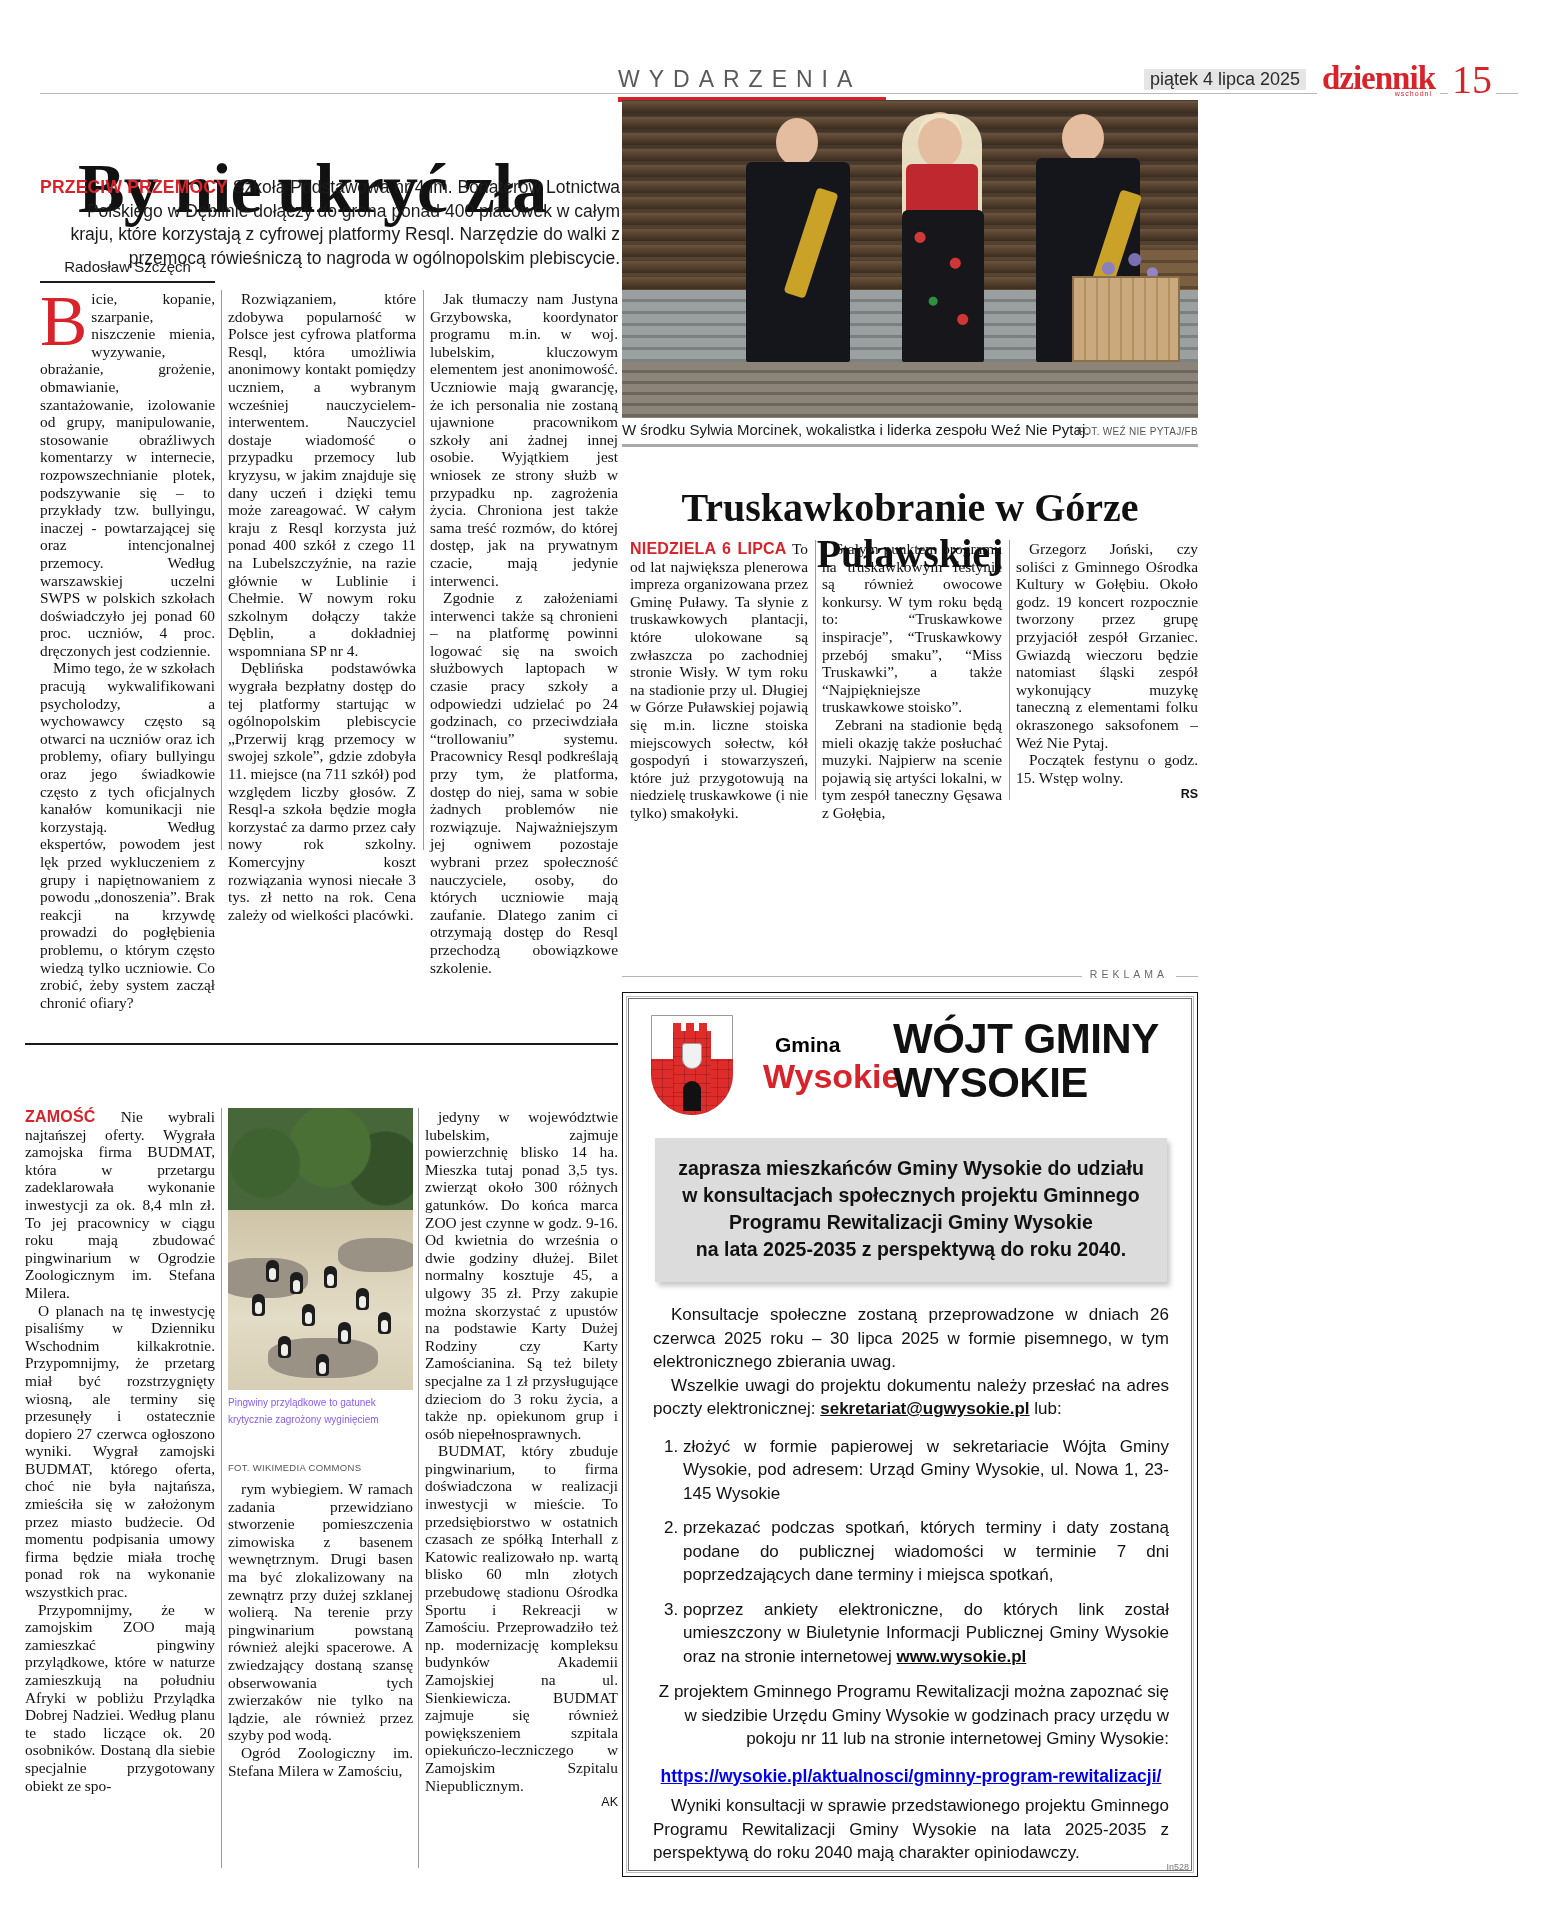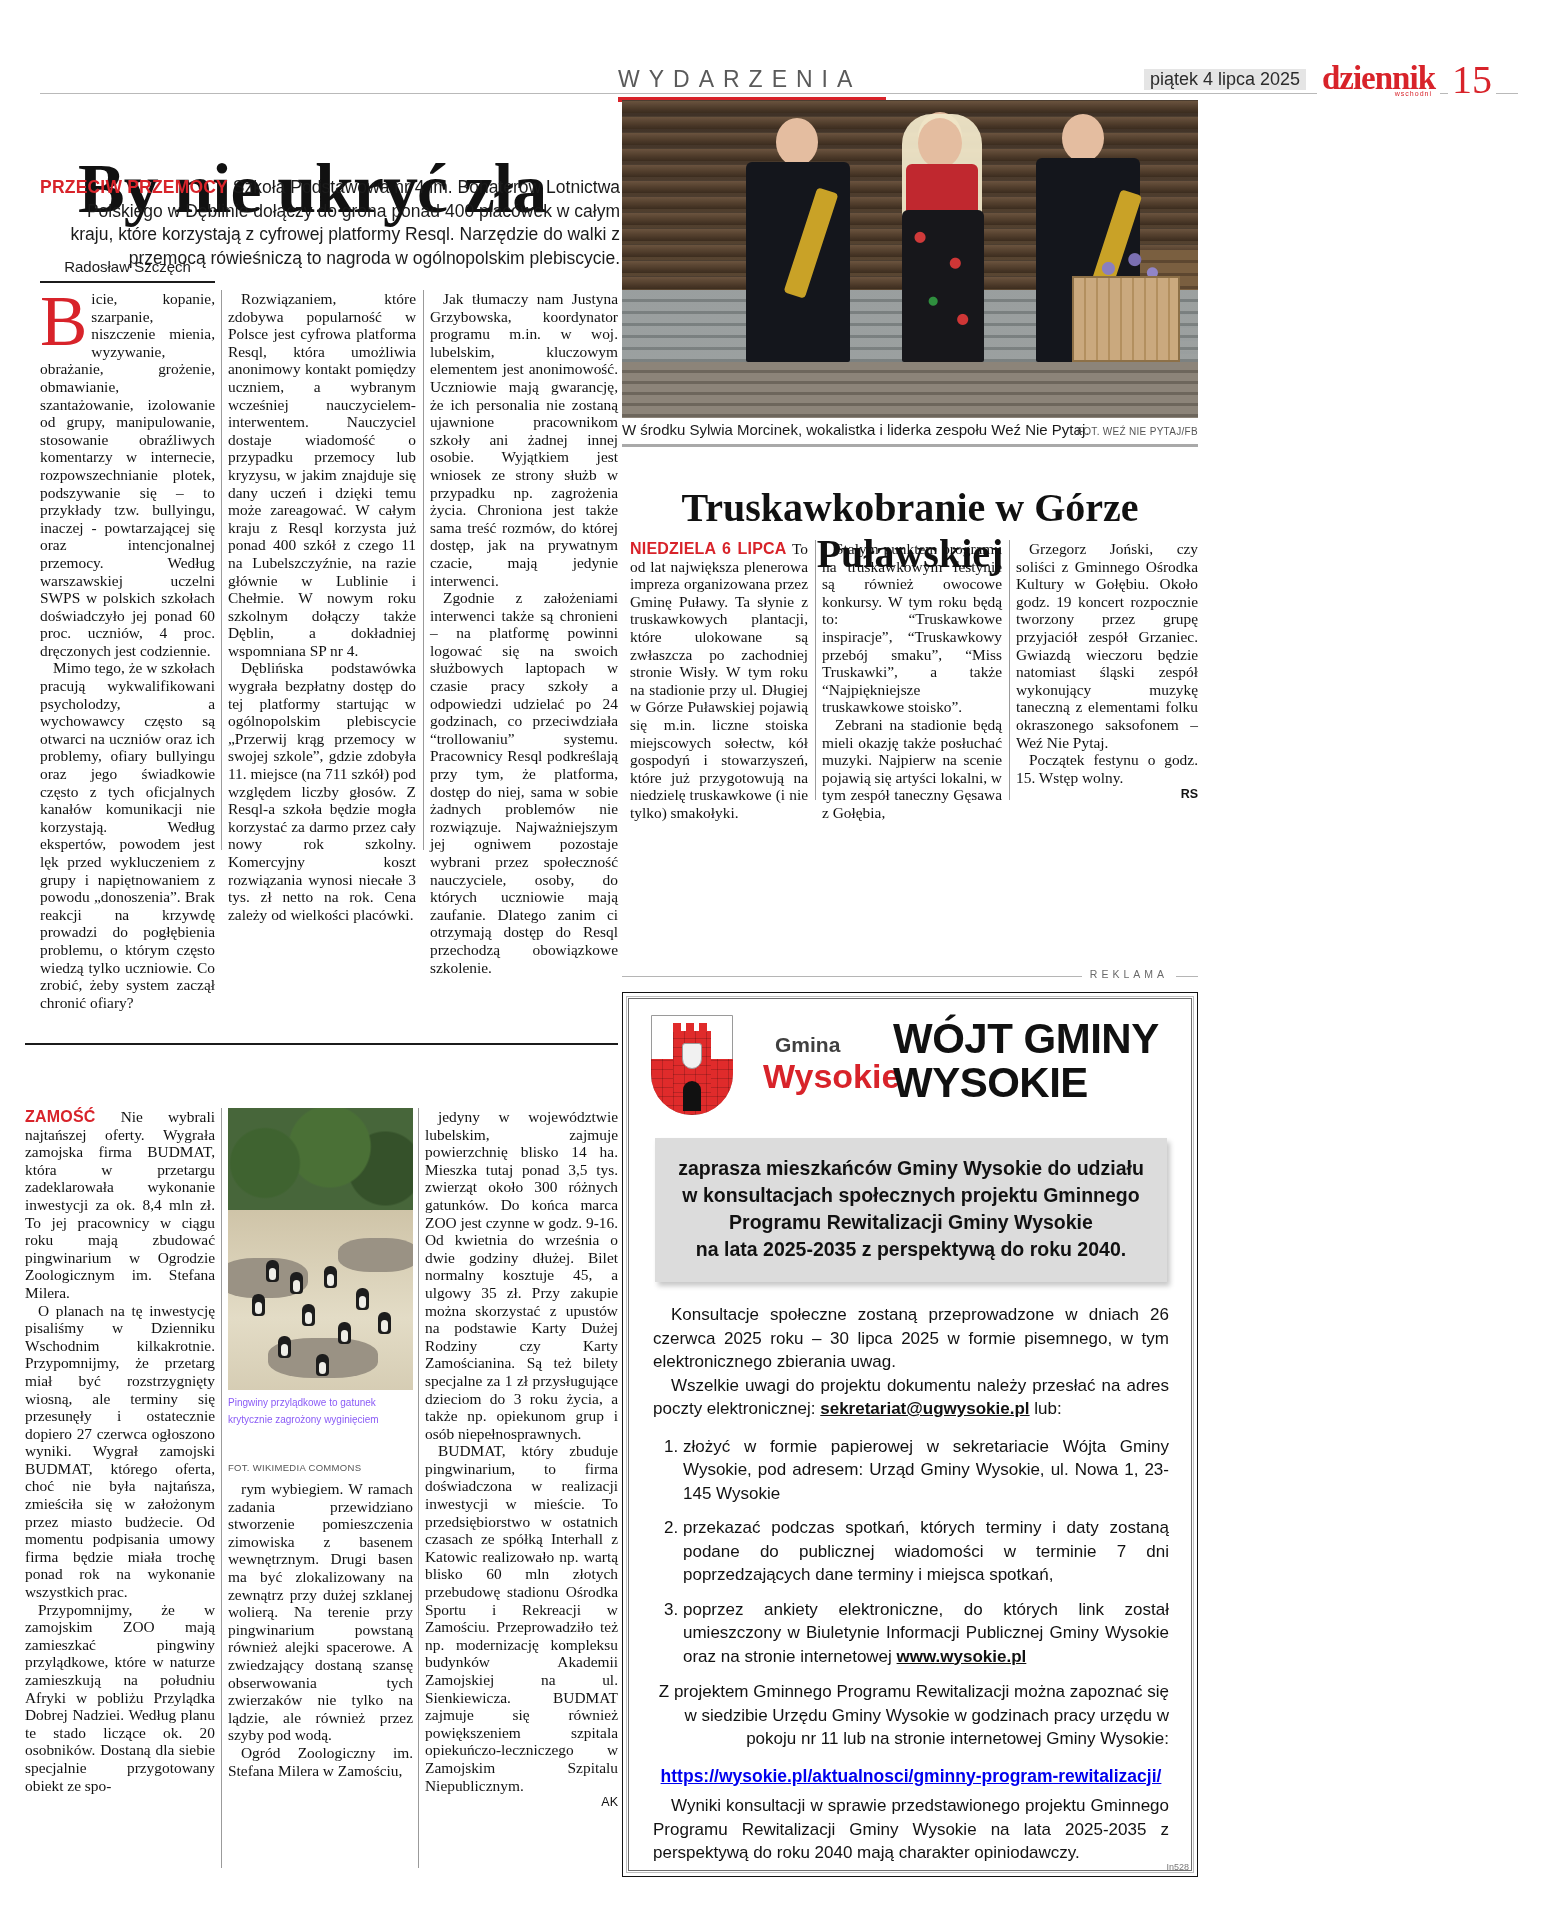--- a/index.html
+++ b/index.html
@@ -260,21 +260,21 @@
   .crest-merlons { position:absolute; left:22px; top:8px; width:38px; height:9px;
     background: repeating-linear-gradient(90deg,#e02b2b 0 8px, transparent 8px 13px); }
   .crest-win { position:absolute; left:31px; top:28px; width:20px; height:26px;
     background:#f1f1f1; border:1px solid #9a9a9a; border-radius:3px 3px 10px 10px; }
   .crest-gate { position:absolute; left:32px; top:66px; width:18px; height:30px;
     background:#111; border-radius:9px 9px 0 0; }
 
   .gmina-lbl {
     position:absolute; left:152px; top:40px;
     font-family:"Liberation Sans",sans-serif; font-weight:700;
-    font-size:21px; color:#404040;
+    font-size:21px; color:#000000;
   }
   .wysokie-lbl {
     position:absolute; left:140px; top:64px;
     font-family:"Liberation Sans",sans-serif; font-weight:700;
     font-size:34px; color:#d8232a;
   }
   .ad-title {
     position:absolute; left:270px; top:24px; width:290px;
     font-family:"Liberation Sans",sans-serif; font-weight:700;
     font-size:42px; line-height:44px; color:#111;

